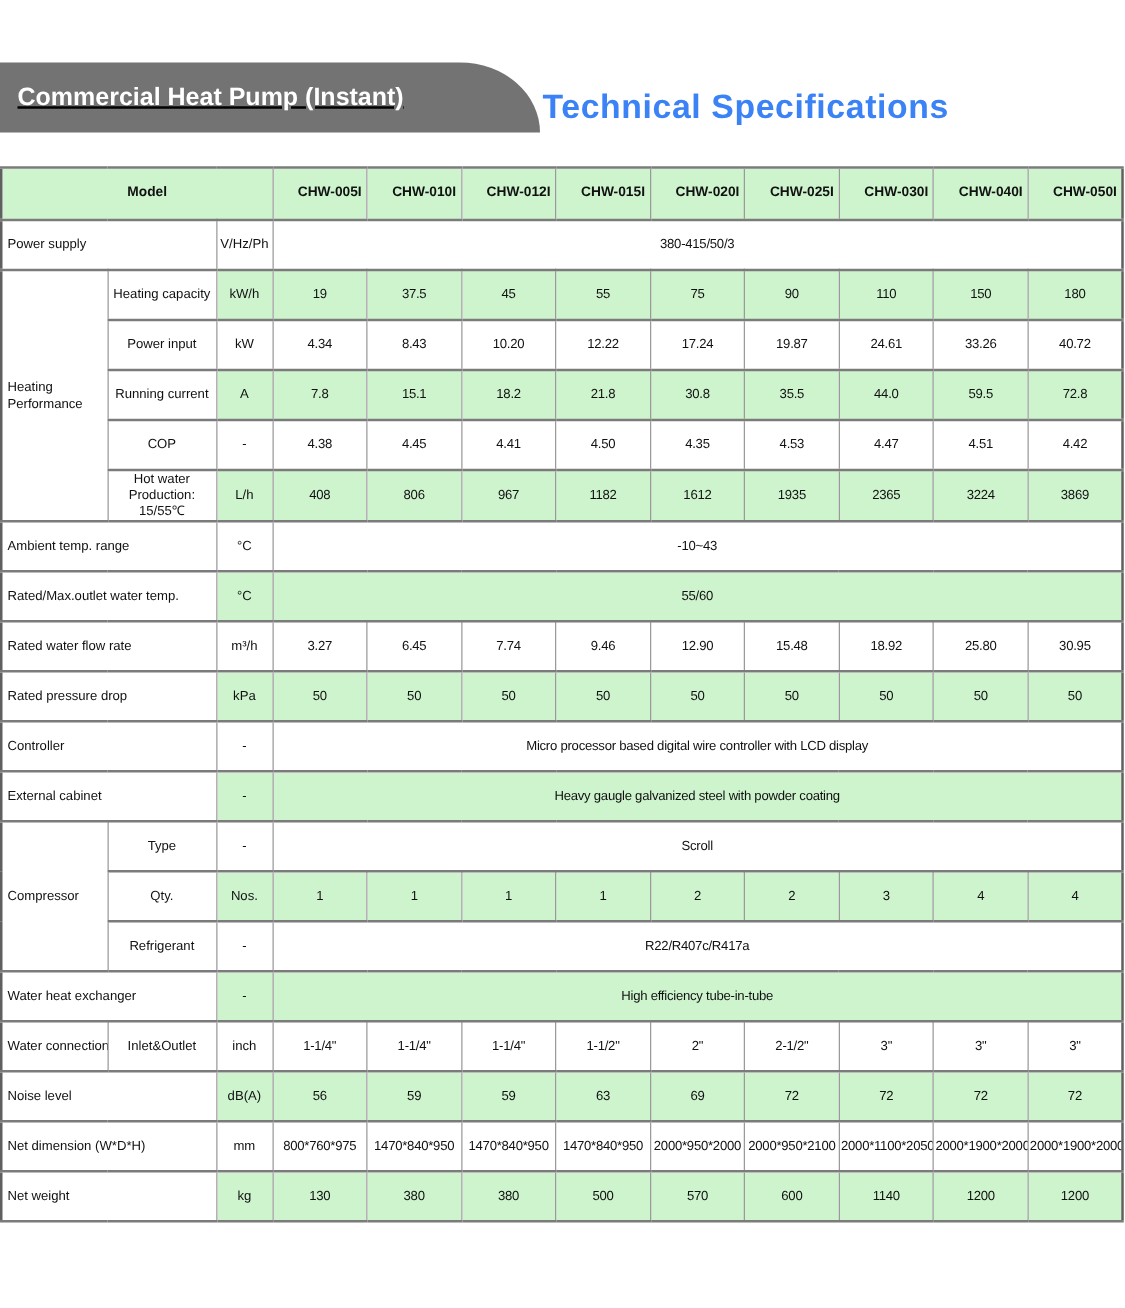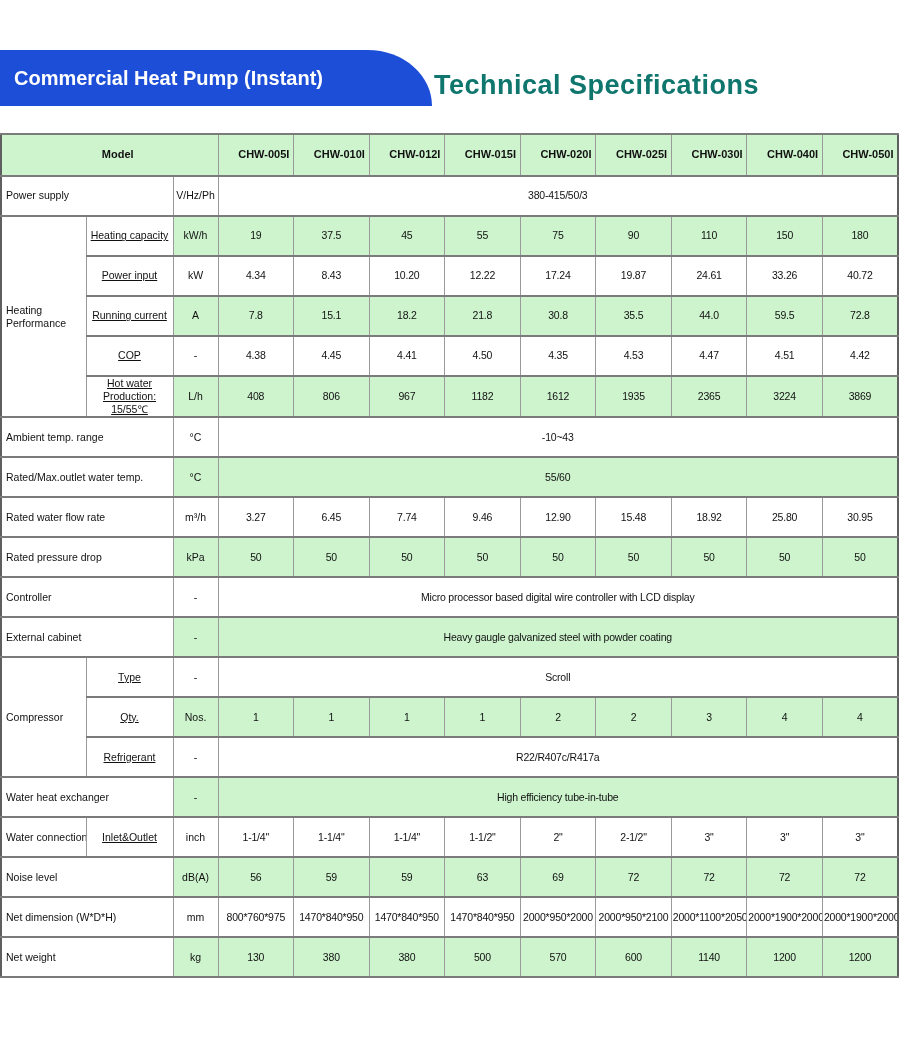--- a/index.html
+++ b/index.html
@@ -2,48 +2,48 @@
 <html><head>
 <meta charset="utf-8">
 <style>
   html,body { margin:0; padding:0; }
   body {
     width:900px; height:1046px; position:relative; background:#ffffff;
     font-family:"Liberation Sans", sans-serif; overflow:hidden;
   }
   .banner {
     position:absolute; top:50px; left:0; width:432px; height:56px;
-    background:#1d4ed8; border-top-right-radius:64px 56px;
+    background:#737373; border-top-right-radius:64px 56px;text-decoration:underline;
   }
   .banner-title {
     color:#ffffff; font-weight:bold; font-size:20px; line-height:56px;
     padding-left:14px; white-space:nowrap;
   }
   .section-title {
     position:absolute; left:434px; top:70px; font-size:27px; font-weight:bold;
-    color:#0f766e; white-space:nowrap; letter-spacing:0.5px;
+    color:#3b82f6; white-space:nowrap; letter-spacing:0.5px;
   }
   table.spec-table {
     position:absolute; top:133px; left:0; width:899px;
     border-collapse:collapse; table-layout:fixed;
     border:2px solid #5f5f5f;
   }
   td {
     border-left:1px solid #9a9a9a; border-right:1px solid #9a9a9a;
     border-top:2px solid #7b7b7b; border-bottom:2px solid #7b7b7b;
     text-align:center; vertical-align:middle; padding:0 1px;
     font-size:10.5px; color:#111111; height:38px; line-height:1.25;
     background:#ffffff; overflow:hidden;
   }
   thead td { font-weight:bold; height:40px; font-size:11px;padding-left:17px; }
   tr.green td.fill { background:#cef4ce; }
   td.label, td.group { text-align:left; padding-left:4px; }
   td.label { white-space:nowrap; }
   td.group { white-space:normal; }
-  td.sub { white-space:pre-line;text-decoration:underline; }
+  td.sub { white-space:pre-line; }
   td.val { letter-spacing:-0.2px; white-space:nowrap; }
   .footnotes { position:absolute; top:980px; left:3px; width:894px; }
   .footnote { font-size:11px; font-weight:bold; color:#111111; margin:0 0 7px 0; }
 </style>
 </head>
 <body>
 
 <div class="banner">
   <div class="banner-title">Commercial Heat Pump (Instant)</div>
 </div>

